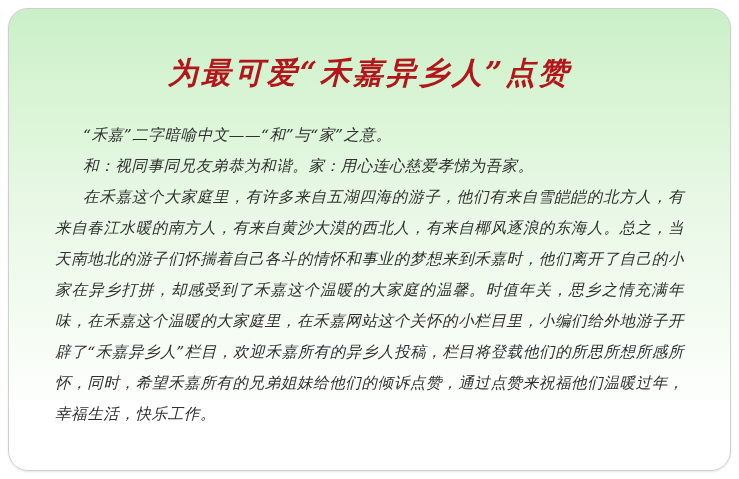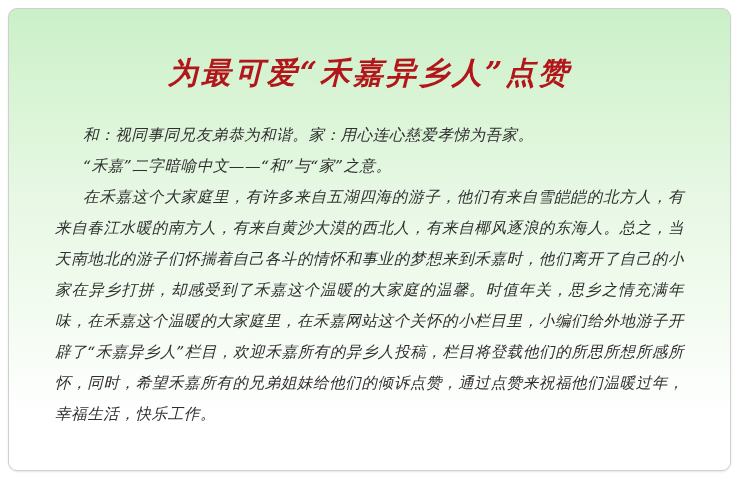--- a/index.html
+++ b/index.html
@@ -20,21 +20,21 @@
     box-sizing: border-box;
     padding: 8px;
     background: #ffffff;
   }
   .card {
     position: relative;
     width: 100%;
     height: 100%;
     box-sizing: border-box;
     border: 1px solid #cfcfcf;
-    border-radius: 9px;
+    border-radius: 20px;
     background: linear-gradient(to bottom, #caf0c8 0%, #d8f4d4 18%, #e8f8e5 42%, #f4fcf2 68%, #ffffff 88%, #ffffff 100%);
     box-shadow: 0 1px 2px rgba(0,0,0,0.10);
     overflow: hidden;
   }
   .inner {
     position: absolute;
     left: 0;
     top: 0;
     right: 0;
     bottom: 0;
@@ -82,20 +82,20 @@
 </head>
 <body>
 
 <div class="page">
   <div class="card">
     <div class="inner">
 
       <div class="title">为最可爱“禾嘉异乡人”点赞</div>
 
       <div class="body-text">
+        <p class="para indent-1 line">“禾嘉”二字暗喻中文——“和”与“家”之意。</p>
         <p class="para indent-2 line">和：视同事同兄友弟恭为和谐。家：用心连心慈爱孝悌为吾家。</p>
-        <p class="para indent-1 line">“禾嘉”二字暗喻中文——“和”与“家”之意。</p>
         <p class="para flow">在禾嘉这个大家庭里，有许多来自五湖四海的游子，他们有来自雪皑皑的北方人，有来自春江水暖的南方人，有来自黄沙大漠的西北人，有来自椰风逐浪的东海人。总之，当天南地北的游子们怀揣着自己各斗的情怀和事业的梦想来到禾嘉时，他们离开了自己的小家在异乡打拼，却感受到了禾嘉这个温暖的大家庭的温馨。时值年关，思乡之情充满年味，在禾嘉这个温暖的大家庭里，在禾嘉网站这个关怀的小栏目里，小编们给外地游子开辟了“禾嘉异乡人”栏目，欢迎禾嘉所有的异乡人投稿，栏目将登载他们的所思所想所感所怀，同时，希望禾嘉所有的兄弟姐妹给他们的倾诉点赞，通过点赞来祝福他们温暖过年，幸福生活，快乐工作。</p>
       </div>
 
     </div>
   </div>
 </div>
 
 </body></html>

